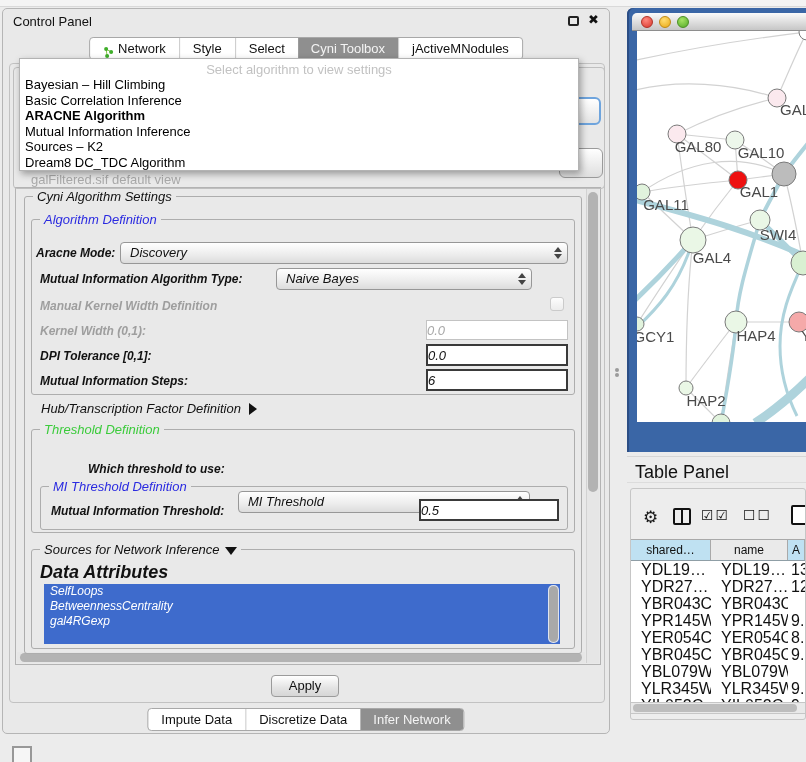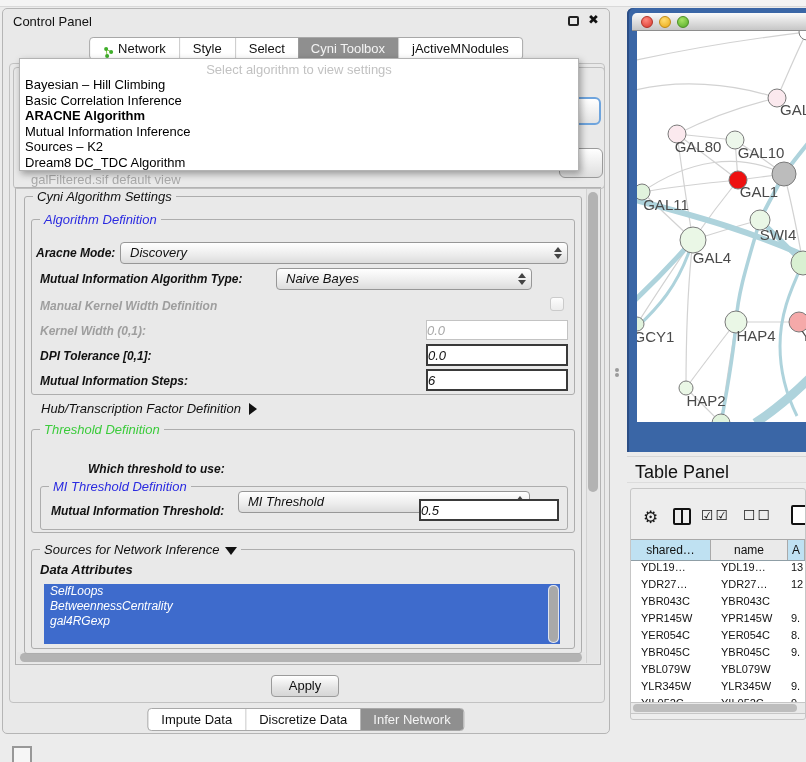--- a/index.html
+++ b/index.html
@@ -107,21 +107,21 @@
   .cbx.checked::before{content:"☑☑";}
   .cbx.unchecked{left:112px;}
   .cbx.unchecked::before{content:"☐☐";}
   .docicon{position:absolute;left:160px;top:16px;width:20px;height:20px;border:2px solid #111;border-radius:2px;background:#fff;}
   .thead{position:absolute;left:0;top:50px;right:0;height:22px;display:flex;border-top:1px solid #a9a9a9;border-bottom:1px solid #8f9ea6;}
   .th{font-size:12px;line-height:20px;text-align:center;color:#111;border-right:1px solid #a9a9a9;overflow:hidden;white-space:nowrap;}
   .th.c1{width:80px;background:#bfe1f2;}
   .th.c2{width:77px;background:#eaeaea;}
   .th.c3{flex:1;background:#bfe1f2;text-align:left;padding-left:4px;}
   .trows{position:absolute;left:0;top:72px;right:0;height:141px;overflow:hidden;background:#fff;}
-  .trow{display:flex;height:17px;font-size:11px;color:#111;}
+  .trow{display:flex;height:17px;font-size:16px;color:#111;}
   .td{white-space:nowrap;overflow:hidden;}
   .td.c1{width:80px;padding-left:10px;}
   .td.c2{width:77px;padding-left:10px;}
   .td.c3{flex:1;padding-left:3px;}
   .tp-hscroll{position:absolute;left:0;right:0;top:213px;height:12px;background:#e9e9e9;border-top:1px solid #c6c6c6;border-bottom:1px solid #c6c6c6;}
   .tp-hscroll .thumb{position:absolute;left:2px;top:1px;right:8px;height:8px;background:#bdbdbd;border-radius:4px;}
 </style>
 </head>
 <body>
 
@@ -225,21 +225,21 @@
           </div>
           <div class="fieldset fs-midef">
             <span class="legend blue">MI Threshold Definition</span>
             <span class="lbl" style="left:10px;top:17px;">Mutual Information Threshold:</span>
             <div class="tinput en" style="right:8px;top:12px;width:140px;height:22px;">0.5</div>
           </div>
         </div>
 
         <div class="fieldset fs-sources">
           <span class="legend"><span>Sources for Network Inference</span><span class="tri-down"></span></span>
-          <span class="lbl" style="left:8px;top:12px;font-size:13px;">Data Attributes</span>
+          <span class="lbl" style="left:8px;top:12px;font-size:18px;">Data Attributes</span>
           <div class="attr-list" id="attr-list">
             <div class="attr-scroll">
                 <div class="thumb"></div>
               </div>
           <div class="attr-item">SelfLoops</div>
               <div class="attr-item">BetweennessCentrality</div>
               <div class="attr-item">gal4RGexp</div>
             </div>
         </div>
       </div>

